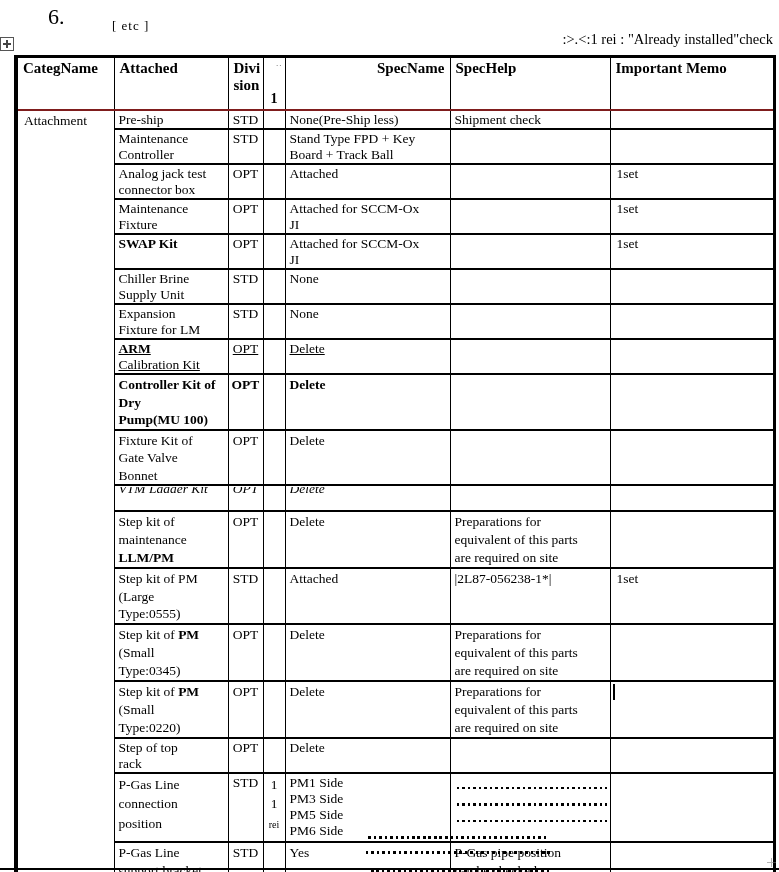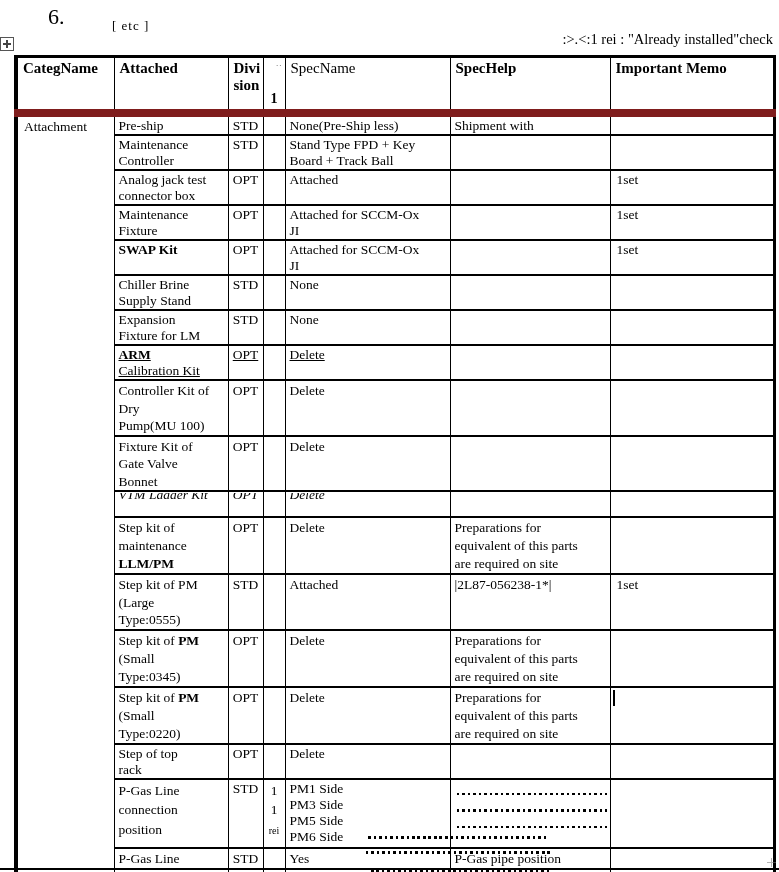--- a/index.html
+++ b/index.html
@@ -12,23 +12,23 @@
   .right-note{position:absolute;right:6px;top:31px;font-size:14.5px;white-space:nowrap;}
   
   .move-handle{position:absolute;left:0px;top:37px;width:12px;height:12px;border:1px solid #555;background:#fff;}
   .move-handle::before{content:"";position:absolute;left:2px;top:5px;width:8px;height:2px;background:#444;}
   .move-handle::after{content:"";position:absolute;left:5px;top:2px;width:2px;height:8px;background:#444;}
   
   #tblwrap{position:absolute;left:14px;top:55px;}
   table{border-collapse:collapse;table-layout:fixed;width:758px;
         border:3px solid #000;border-left-width:4px;}
   th,td{border:1px solid #000;vertical-align:top;overflow:hidden;}
-  th{border-bottom:8px solid #7f1d1d;height:34px;font-size:15px;font-weight:bold;
+  th{border-bottom:2px solid #7f1d1d;height:34px;font-size:15px;font-weight:bold;
      text-align:left;padding:2px 5px;white-space:pre-line;line-height:17px;}
-  th.normal{font-weight:normal;}
+  th.normal{font-weight:bold;text-align:right;}
   th.note-th{position:relative;padding:0;}
   .note-th .dots{position:absolute;top:-3px;right:2px;font-size:9px;color:#555;letter-spacing:1px;font-weight:normal;}
   .note-th .one{position:absolute;bottom:2px;left:0;right:0;text-align:center;font-weight:bold;font-size:14px;}
   td{border-top-width:2px;font-size:13.5px;line-height:16px;padding:1px 3px 0 4px;}
   td .cw{white-space:pre-line;}
   td .cw .t{display:block;white-space:pre-line;}
   .b{font-weight:bold;}
   .sm{font-size:10px;}
   .c-div,.c-note{text-align:center;padding:1px 0 0 0;}
   .c-memo{padding-left:6px;}
@@ -96,21 +96,21 @@
               <div class="cw"><span class="t">Pre-ship</span></div>
             </td>
             <td class="c-div">
               <div class="cw"><span class="t">STD</span></div>
             </td>
             <td class="c-note"></td>
             <td class="c-spec">
               <div class="cw"><span class="t">None(Pre-Ship less)</span></div>
             </td>
             <td class="c-help">
-              <div class="cw"><span class="t">Shipment with</span></div>
+              <div class="cw"><span class="t">Shipment check</span></div>
             </td>
             <td class="c-memo"></td>
           </tr>
           <tr style="height: 34px;">
             <td class="c-item">
               <div class="cw"><span class="t">Maintenance
 Controller</span></div>
             </td>
             <td class="c-div">
               <div class="cw"><span class="t">STD</span></div>
@@ -171,21 +171,21 @@
 JI</span></div>
             </td>
             <td class="c-help"></td>
             <td class="c-memo">
               <div class="cw"><span class="t">1set</span></div>
             </td>
           </tr>
           <tr style="height: 34px;">
             <td class="c-item">
               <div class="cw"><span class="t">Chiller Brine
-Supply Stand</span></div>
+Supply Unit</span></div>
             </td>
             <td class="c-div">
               <div class="cw"><span class="t">STD</span></div>
             </td>
             <td class="c-note"></td>
             <td class="c-spec">
               <div class="cw"><span class="t">None</span></div>
             </td>
             <td class="c-help"></td>
             <td class="c-memo"></td>
@@ -213,21 +213,21 @@
             <td class="c-div">
               <div class="cw"><span class="t">OPT</span></div>
             </td>
             <td class="c-note"></td>
             <td class="c-spec">
               <div class="cw"><span class="t">Delete</span></div>
             </td>
             <td class="c-help"></td>
             <td class="c-memo"></td>
           </tr>
-          <tr class="lh17" style="height: 50px;">
+          <tr class="lh17" style="height: 50px; font-weight: bold;">
             <td class="c-item">
               <div class="cw"><span class="t">Controller Kit of
 Dry
 Pump(MU 100)</span></div>
             </td>
             <td class="c-div">
               <div class="cw"><span class="t">OPT</span></div>
             </td>
             <td class="c-note"></td>
             <td class="c-spec">

